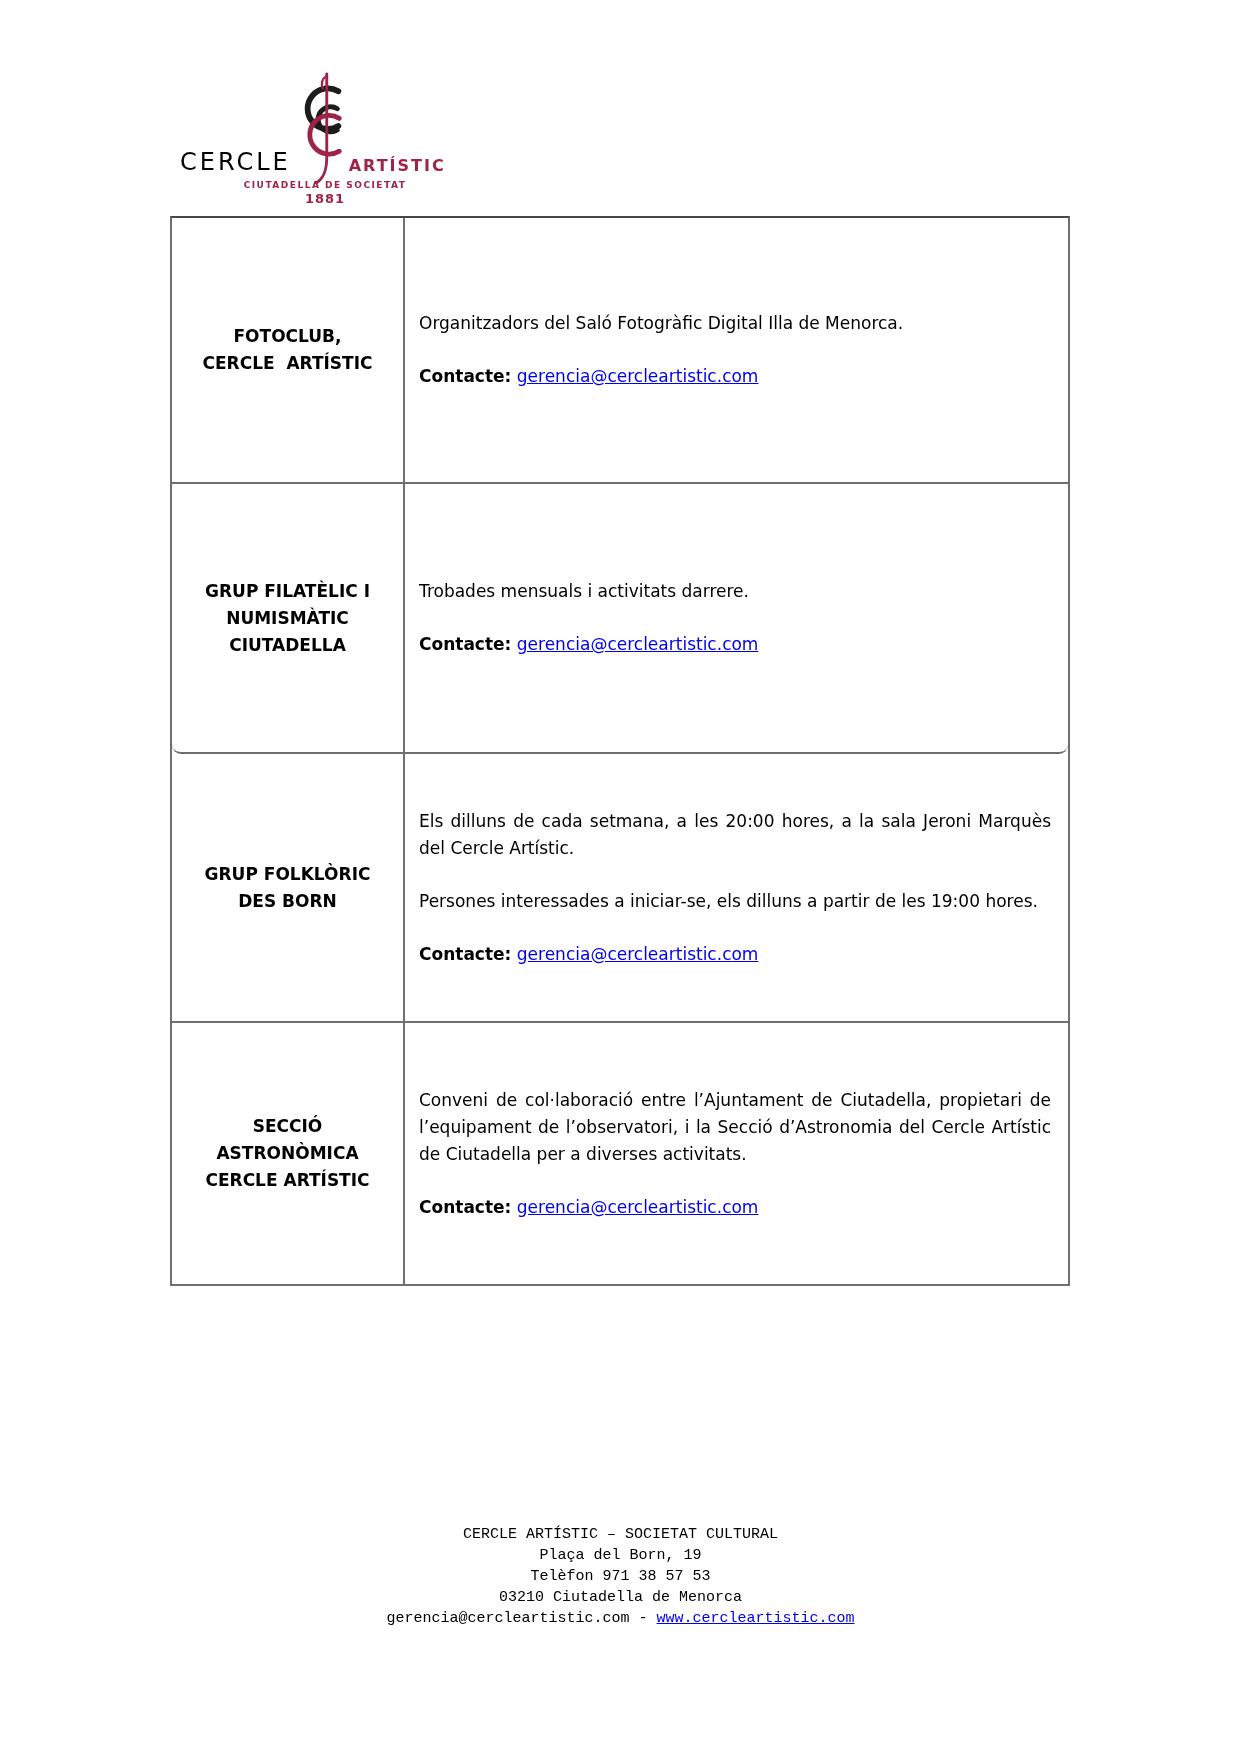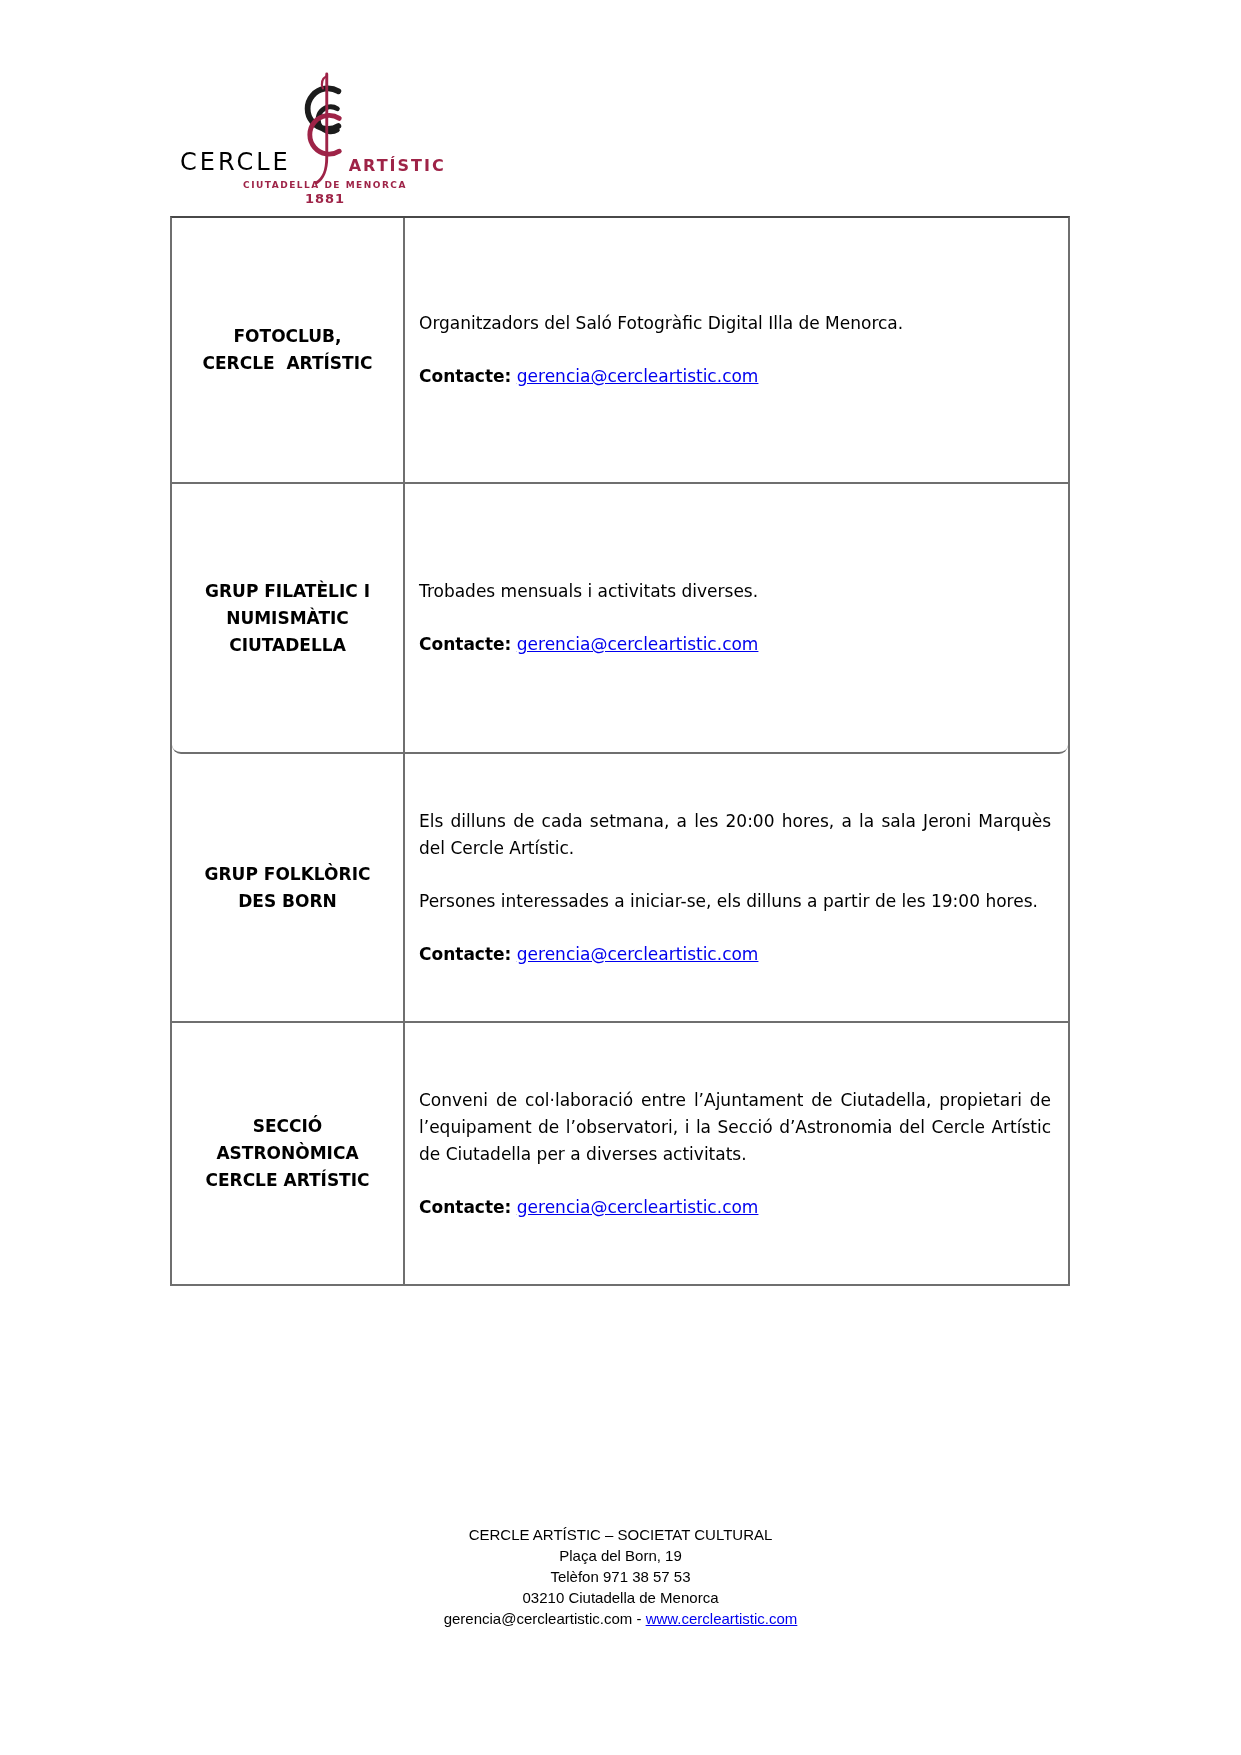--- a/index.html
+++ b/index.html
@@ -58,41 +58,41 @@
   }
   .para { text-align:justify; margin:13px 0; }
   .contact { margin:13px 0; }
   .contact-label { font-weight:bold; }
   .email-link { color:#0000ee; text-decoration:underline; cursor:pointer; }
 
   
   .footer {
     position:absolute; left:0; top:1524px; width:1241px;
     text-align:center;
-    font-family:Liberation Sans, sans-serif;
+    font-family:Liberation Mono, monospace;
     font-size:15px; line-height:21px; color:#000;
   }
   .website-link { color:#0000ee; text-decoration:underline; cursor:pointer; }
 </style>
 </head>
 <body>
 
 <div class="logo">
   <div class="logo-row">
     <span class="logo-word-left">CERCLE</span>
     <svg class="logo-emblem" viewBox="0 0 52 116" aria-hidden="true">
       <path d="M45,20 A21,21 0 1,0 45,56" fill="none" stroke="#1c1c1c" stroke-width="6" stroke-linecap="round"></path>
       <path d="M44,38 A13,13 0 1,0 44,60" fill="none" stroke="#1c1c1c" stroke-width="5" stroke-linecap="round"></path>
       <path d="M46,48 A20,20 0 1,0 46,82" fill="none" stroke="#9e2347" stroke-width="5" stroke-linecap="round"></path>
       <path d="M33,2 C33,40 33,70 33,88 C33,102 30,110 22,115" fill="none" stroke="#9e2347" stroke-width="3" stroke-linecap="round"></path>
       <path d="M33,4 C28,7 27,12 29,17" fill="none" stroke="#9e2347" stroke-width="2.2" stroke-linecap="round"></path>
     </svg>
     <span class="logo-word-right">ARTÍSTIC</span>
   </div>
-  <div class="logo-sub">CIUTADELLA DE MENORCA</div>
+  <div class="logo-sub">CIUTADELLA DE SOCIETAT</div>
   <div class="logo-year">1881</div>
 </div>
 
 <div class="groups-table">
 
   <div class="trow r1">
     <div class="cell-name">
       <div class="name-line">FOTOCLUB,</div>
       <div class="name-line">CERCLE  ARTÍSTIC</div>
     </div>
@@ -106,21 +106,21 @@
     </div>
   </div>
 
   <div class="trow r2">
     <div class="cell-name">
       <div class="name-line">GRUP FILATÈLIC I</div>
       <div class="name-line">NUMISMÀTIC</div>
       <div class="name-line">CIUTADELLA</div>
     </div>
     <div class="cell-details">
-      <div class="para">Trobades mensuals i activitats diverses.</div>
+      <div class="para">Trobades mensuals i activitats darrere.</div>
       <div class="contact">
         <span class="contact-label">Contacte:</span>
         <span> </span>
         <span class="email-link">gerencia@cercleartistic.com</span>
       </div>
     </div>
   </div>
 
   <div class="trow r3">
     <div class="cell-name">

